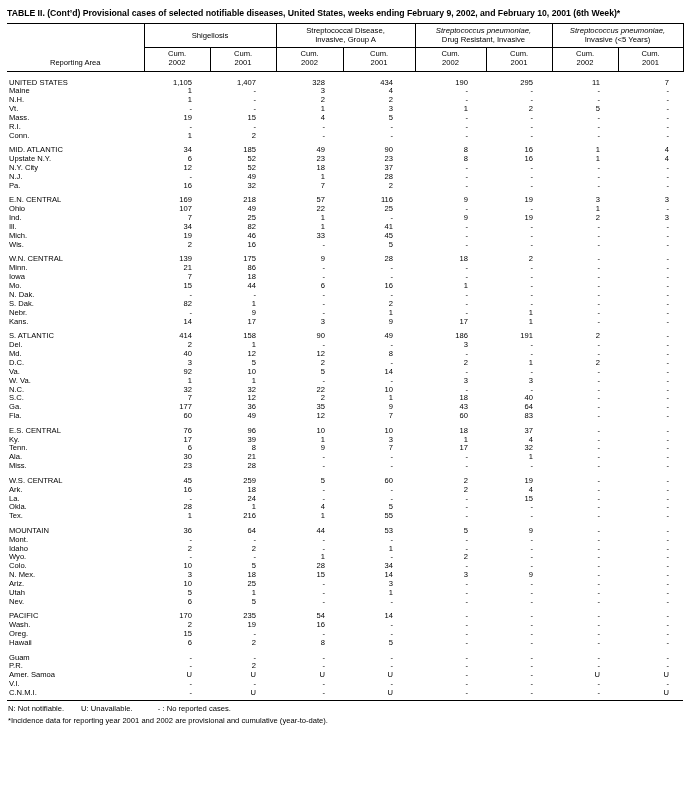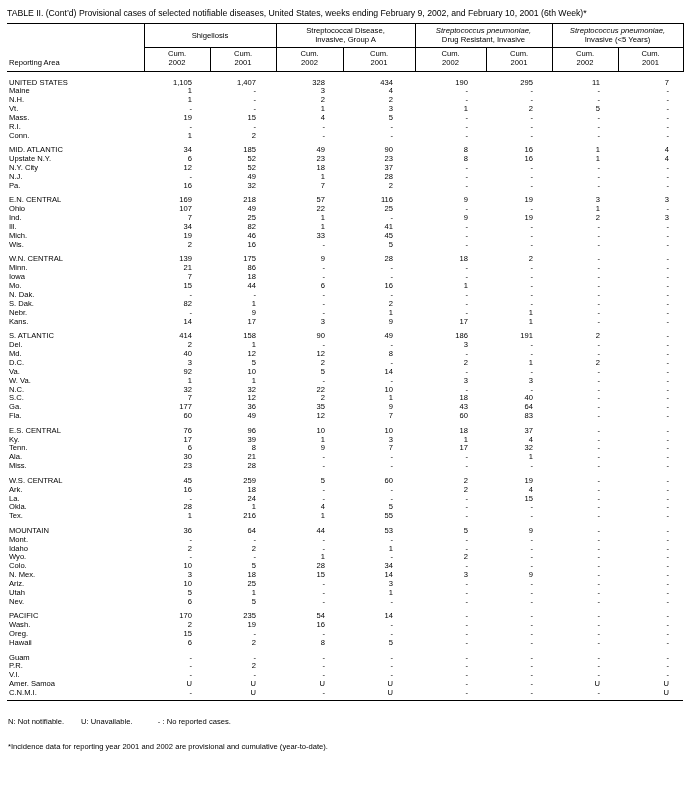--- a/index.html
+++ b/index.html
@@ -18,21 +18,21 @@
     position: relative;
     width: 688px;
     height: 786px;
     box-sizing: border-box;
     padding: 8px 6px 0 6px;
   }
 
   
   .title {
     font-size: 8.7px;
-    font-weight: normal;
+    font-weight: bold;
     line-height: 11.4px;
     letter-spacing: -0.02px;
     margin: 0 0 4px 1px;
     width: 680px;
   }
 
   
   table.tbl {
     border-collapse: collapse;
     width: 676px;
@@ -77,21 +77,21 @@
     text-align: center;
     font-weight: bold;
     font-size: 7.6px;
     line-height: 9.1px;
     padding: 2px 2px 3px 2px !important;
     vertical-align: bottom !important;
     border-bottom: 1.1px solid #000;
     margin-left: 15px;
   }
   .hsub.area {
-    text-align: left;
+    text-align: center;
     padding-left: 2px !important;
   }
   .spacer-top { border-top: 1.1px solid #000; }
 
   
   .area {
     text-align: left;
     padding-left: 2px !important;
     white-space: nowrap;
   }
@@ -104,21 +104,21 @@
   .num.n4 { padding-right: 22px !important; }
   .num.n6 { padding-right: 19px !important; }
   .num.n8 { padding-right: 14px !important; }
 
   tr.gap > td { padding-top: 5.5px !important; }
   tr.us > td  { padding-top: 6.5px !important; }
   tr.last > td { border-bottom: 1.1px solid #000; padding-bottom: 1.5px !important; margin-top: 41px; }
 
   
   .foot {
-    margin: 16px 0 0 2px;
+    margin: 3px 0 0 2px;
     font-size: 7.6px;
     line-height: 9.6px;
     white-space: pre;
   }
 </style>
 </head>
 <body>
 
 <div class="page">
 
@@ -849,41 +849,41 @@
           <td class="num n1">-</td>
           <td class="num n2">2</td>
           <td class="num n3">-</td>
           <td class="num n4">-</td>
           <td class="num n5">-</td>
           <td class="num n6">-</td>
           <td class="num n7">-</td>
           <td class="num n8">-</td>
         </tr>
         <tr>
-          <td class="area">V.I.</td>
-          <td class="num n1">-</td>
-          <td class="num n2">-</td>
-          <td class="num n3">-</td>
-          <td class="num n4">-</td>
-          <td class="num n5">-</td>
-          <td class="num n6">-</td>
-          <td class="num n7">-</td>
-          <td class="num n8">-</td>
-        </tr>
-        <tr>
           <td class="area">Amer. Samoa</td>
           <td class="num n1">U</td>
           <td class="num n2">U</td>
           <td class="num n3">U</td>
           <td class="num n4">U</td>
           <td class="num n5">-</td>
           <td class="num n6">-</td>
           <td class="num n7">U</td>
           <td class="num n8">U</td>
         </tr>
+        <tr>
+          <td class="area">V.I.</td>
+          <td class="num n1">-</td>
+          <td class="num n2">-</td>
+          <td class="num n3">-</td>
+          <td class="num n4">-</td>
+          <td class="num n5">-</td>
+          <td class="num n6">-</td>
+          <td class="num n7">-</td>
+          <td class="num n8">-</td>
+        </tr>
         <tr class="last">
           <td class="area">C.N.M.I.</td>
           <td class="num n1">-</td>
           <td class="num n2">U</td>
           <td class="num n3">-</td>
           <td class="num n4">U</td>
           <td class="num n5">-</td>
           <td class="num n6">-</td>
           <td class="num n7">-</td>
           <td class="num n8">U</td>

